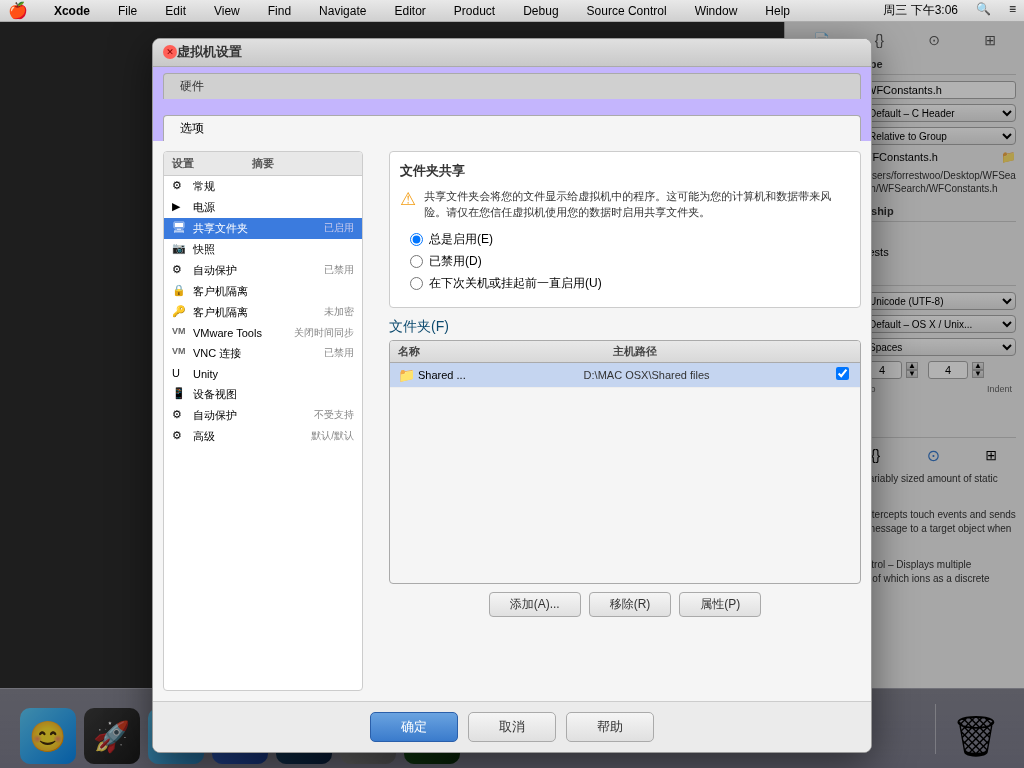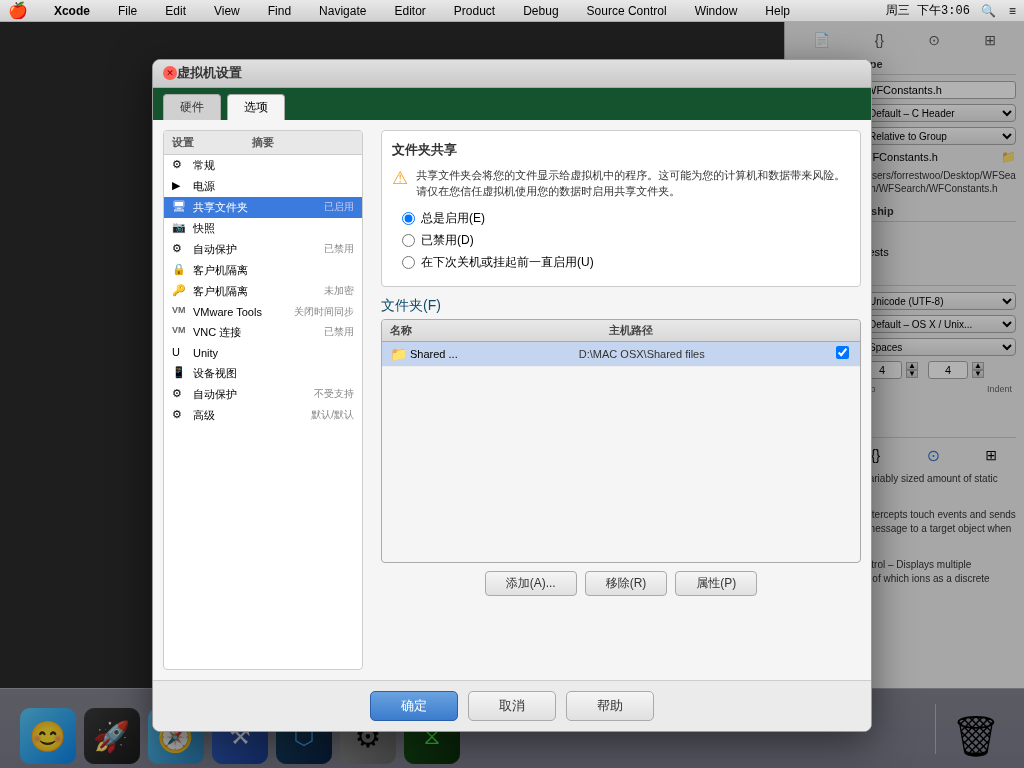--- a/index.html
+++ b/index.html
@@ -32,24 +32,23 @@
     .menubar-item {
       font-size: 12px;
       color: #000;
       cursor: default;
       padding: 2px 6px;
     }
     .menubar-item.bold { font-weight: bold; }
     .menubar-right {
       margin-left: auto;
       display: flex;
-      align-items: flex-end;
-      gap: 12px;
+      align-items: flex-start;
+      gap: 18px;
       font-size: 12px;
-      font-family: Liberation Mono, monospace;
     }
 
     
     .right-panel {
       position: absolute;
       top: 22px;
       right: 0;
       width: 240px;
       bottom: 80px;
       background: #f0f0f0;
@@ -258,43 +257,44 @@
       cursor: pointer;
       display: flex;
       align-items: center;
       justify-content: center;
       font-size: 9px;
       color: #8b0000;
     }
 
     .dialog-tabs {
       display: flex;
-      background: #14532d;
+      background: #c4b5fd;
       padding: 6px 10px 0;
-      gap: 6px;
+      gap: 16px;
+      flex-direction: column;
     }
     .dialog-tab {
       padding: 4px 16px;
       border: 1px solid #aaa;
       border-bottom: none;
       border-radius: 4px 4px 0 0;
       background: #d0d0d0;
       font-size: 12px;
       cursor: pointer;
       color: #333;
     }
     .dialog-tab.active {
       background: #f5f5f5;
       color: #000;
     }
 
     .dialog-content {
       display: flex;
       padding: 10px;
-      gap: 18px;
+      gap: 26px;
       min-height: 560px;
     }
 
     
     .dialog-sidebar {
       width: 200px;
       background: #fff;
       border: 1px solid #ccc;
       border-radius: 4px;
       overflow-y: auto;

